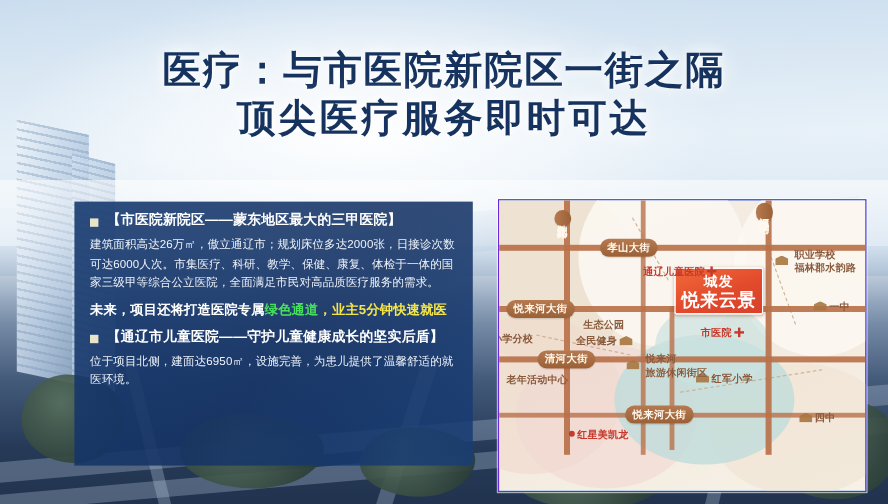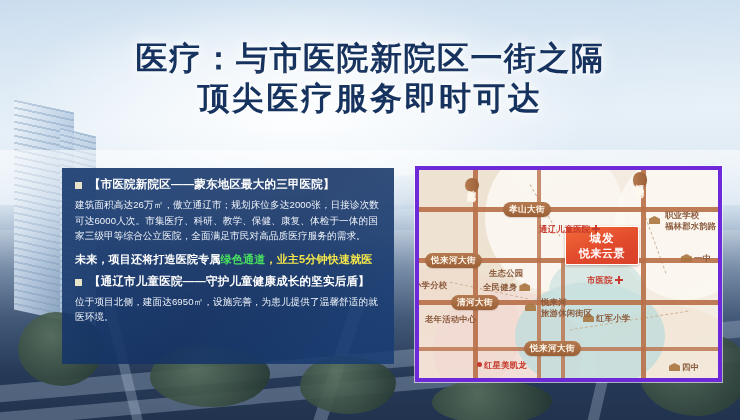--- a/index.html
+++ b/index.html
@@ -71,43 +71,43 @@
   .title-line{
     font-family:"DejaVu Serif","Liberation Serif",serif;
     font-weight:700;font-size:32px;line-height:40px;letter-spacing:1.5px;
     color:#16325e;
     text-shadow:0 0 9px rgba(255,255,255,.95),0 0 20px rgba(255,255,255,.85),1px 1px 0 rgba(255,255,255,.6);
   }
   .title-line.l2{letter-spacing:2.5px;}
 
   
   .panel{
-    position:absolute;left:62px;top:168px;width:332px;height:196px;z-index:7;
+    position:absolute;left:62px;top:168px;width:332px;height:220px;z-index:7;
     background:linear-gradient(135deg,rgba(23,58,112,.90),rgba(20,50,100,.88) 55%,rgba(24,62,118,.86));
     padding:9px 13px 8px 13px;box-sizing:border-box;
   }
   .hd{display:flex;align-items:flex-start;gap:7px;margin-bottom:5px;}
   .bullet{width:7px;height:7px;background:#e8e4c8;flex:0 0 auto;margin-top:5px;}
   .hd-text{
     font-size:11.5px;font-weight:700;color:#ffffff;line-height:15px;letter-spacing:.2px;
   }
   .body-text{
     font-size:9.6px;color:#eef3fa;line-height:15.5px;letter-spacing:.1px;margin-bottom:6px;
   }
   .hilite-line{
     font-size:11px;font-weight:700;color:#ffffff;line-height:19px;margin-bottom:5px;letter-spacing:.2px;
   }
   .g-green{color:#49e05f;font-family:Liberation Serif, serif;}
   .g-yellow{color:#f4e64a;}
 
   
   .map{
-    position:absolute;left:415px;top:166px;width:307px;height:216px;z-index:8;
+    position:absolute;left:415px;top:166px;width:307px;height:244px;z-index:8;
     background:#7dd3fc;overflow:hidden;
-    border:4px solid #6d28d9;box-sizing:border-box;
+    border:1px solid #6d28d9;box-sizing:border-box;
     box-shadow:0 0 0 1px rgba(255,255,255,.6);
   }
   .map-base{position:absolute;inset:0;background:linear-gradient(160deg,#f6efe6 0%,#f2e9dd 45%,#f7f1e7 100%);}
   .blob{position:absolute;border-radius:50%;}
   .blob-beige{left:-36px;top:-14px;width:150px;height:150px;background:#ece0cf;opacity:.85;}
   .blob-beige2{left:-48px;top:96px;width:150px;height:132px;background:#efdccd;opacity:.7;}
   .blob-pink{left:14px;top:120px;width:150px;height:120px;background:#f0d9d4;opacity:.62;}
   .blob-teal{left:96px;top:112px;width:150px;height:108px;background:#bfdcdb;opacity:.80;}
   .blob-teal2{left:130px;top:86px;width:96px;height:70px;background:#cbe2e0;opacity:.7;}
   .blob-white{left:66px;top:-28px;width:140px;height:150px;background:#fbf7f1;opacity:.9;}
@@ -153,21 +153,21 @@
   .dot{display:inline-block;width:5px;height:5px;border-radius:50%;background:#c6392c;vertical-align:1px;margin-right:2px;}
 
   .subject{
     position:absolute;left:146px;top:56px;width:72px;height:37px;
     background:linear-gradient(160deg,#f26a3a,#e24a2c 55%,#d8402a);
     border:1.6px solid #ffffff;border-radius:2px;
     display:flex;flex-direction:column;align-items:center;justify-content:center;
     box-shadow:0 1px 3px rgba(120,40,20,.35);
   }
   .subject span{color:#ffffff;font-size:11.5px;font-weight:700;line-height:15px;letter-spacing:1px;}
-  .subject span.s2{font-size:11px;letter-spacing:.5px;}
+  .subject span.s2{font-size:15px;letter-spacing:.5px;}
 </style>
 </head>
 <body>
 
 <div id="slide">
 
   <div class="bg">
     <div class="bg-sky"></div>
     <div class="bg-ground"></div>
     <div class="bldg b4"></div>
@@ -263,21 +263,21 @@
     <div class="poi" style="left:246px;top:40px;text-align:left;">
       <span class="icon-b" style="position:absolute;left:-16px;top:6px;"></span>
       <div>职业学校</div>
       <div>福林郡水韵路</div>
     </div>
 
     <div class="poi" style="left:262px;top:83px;">
       <span class="icon-b"></span><span>一中</span>
     </div>
 
-    <div class="poi" style="left:250px;top:192px;">
+    <div class="poi" style="left:250px;top:176px;">
       <span class="icon-b"></span><span>四中</span>
     </div>
 
     <div class="poi" style="left:148px;top:143px;padding-left:16px;">
       <span class="icon-b"></span><span>红军小学</span>
     </div>
 
     <div class="poi" style="left:70px;top:98px;">生态公园</div>
 
     <div class="poi" style="left:64px;top:112px;">

